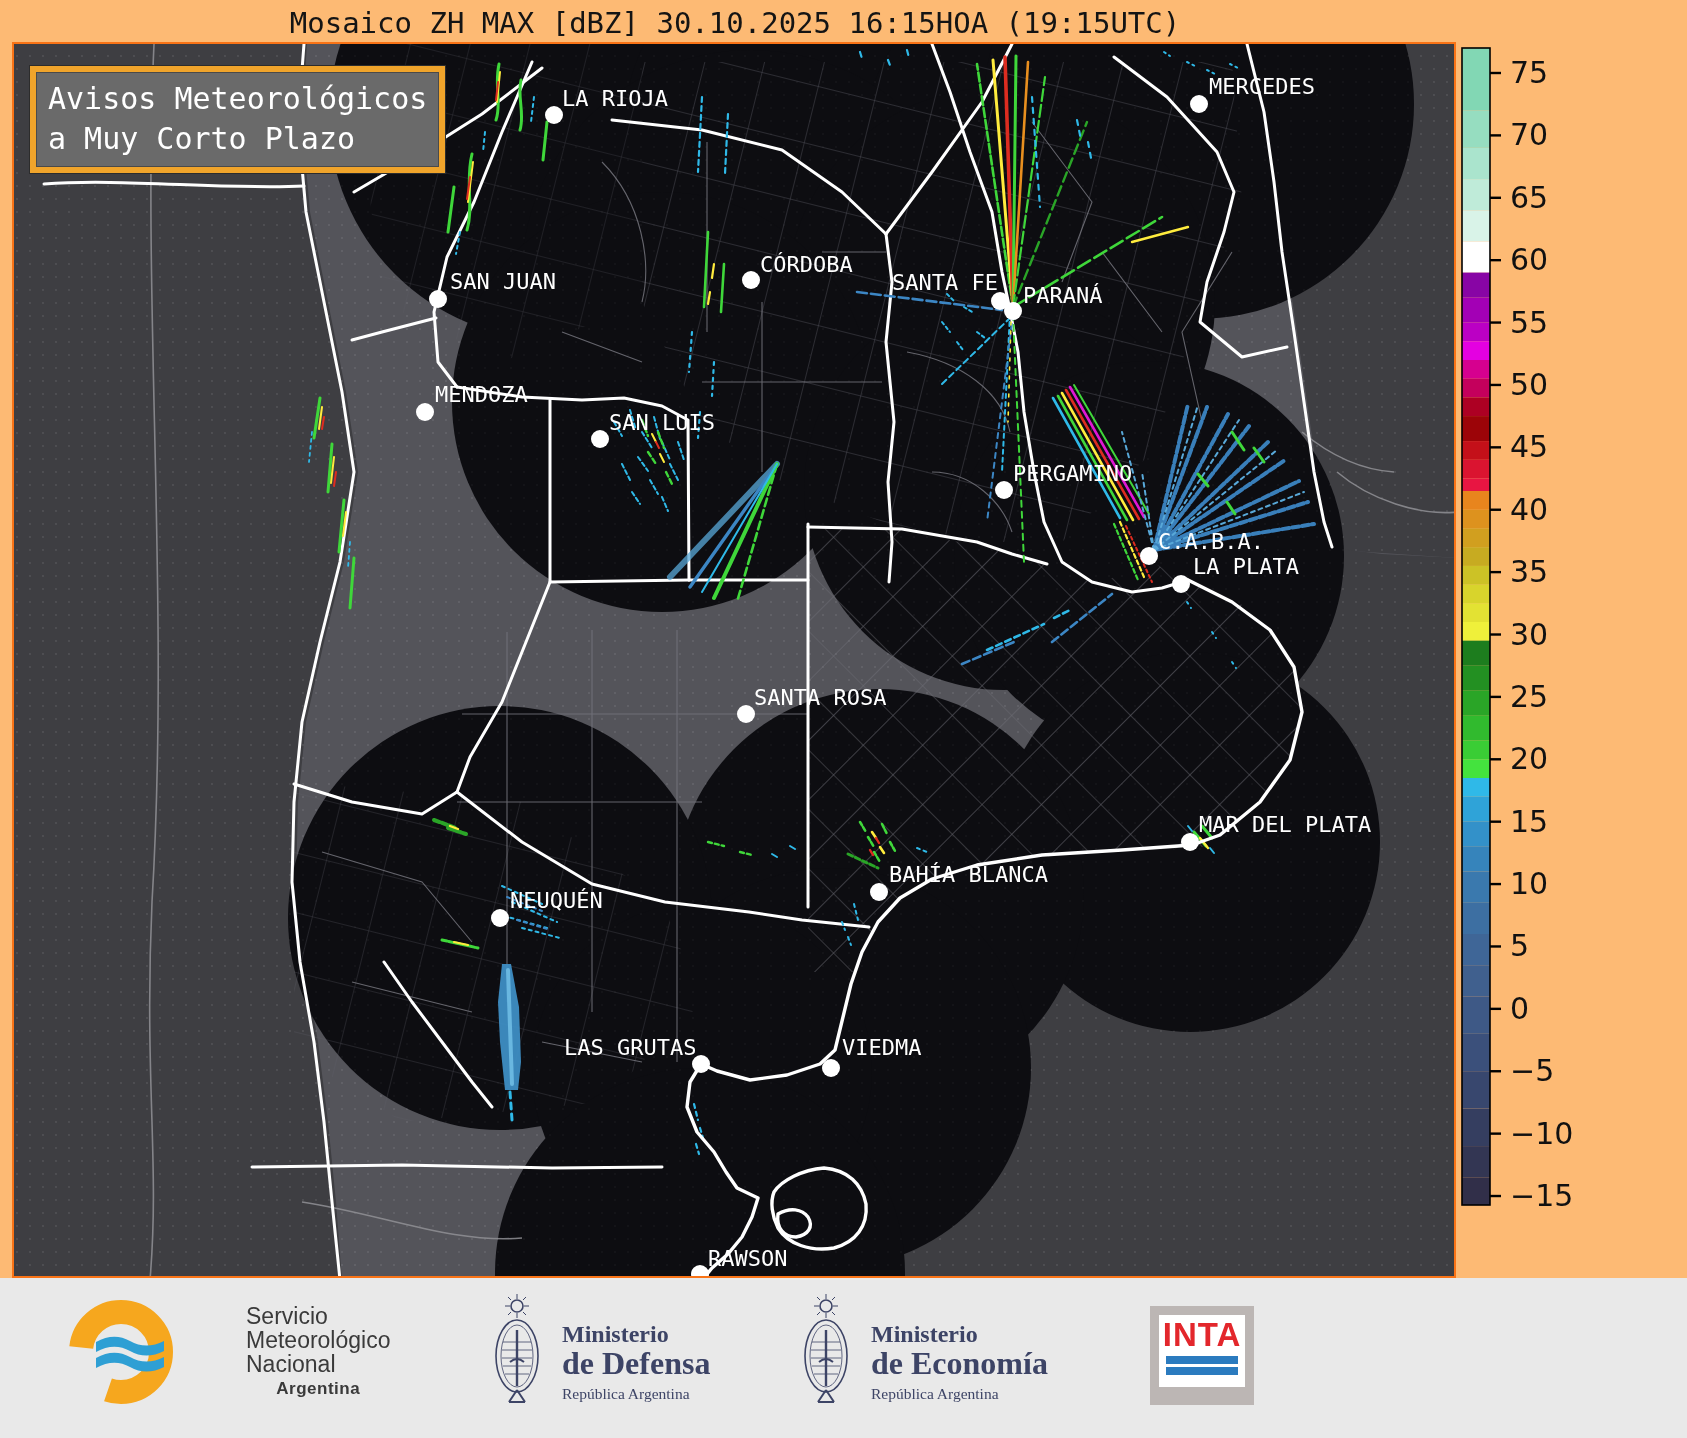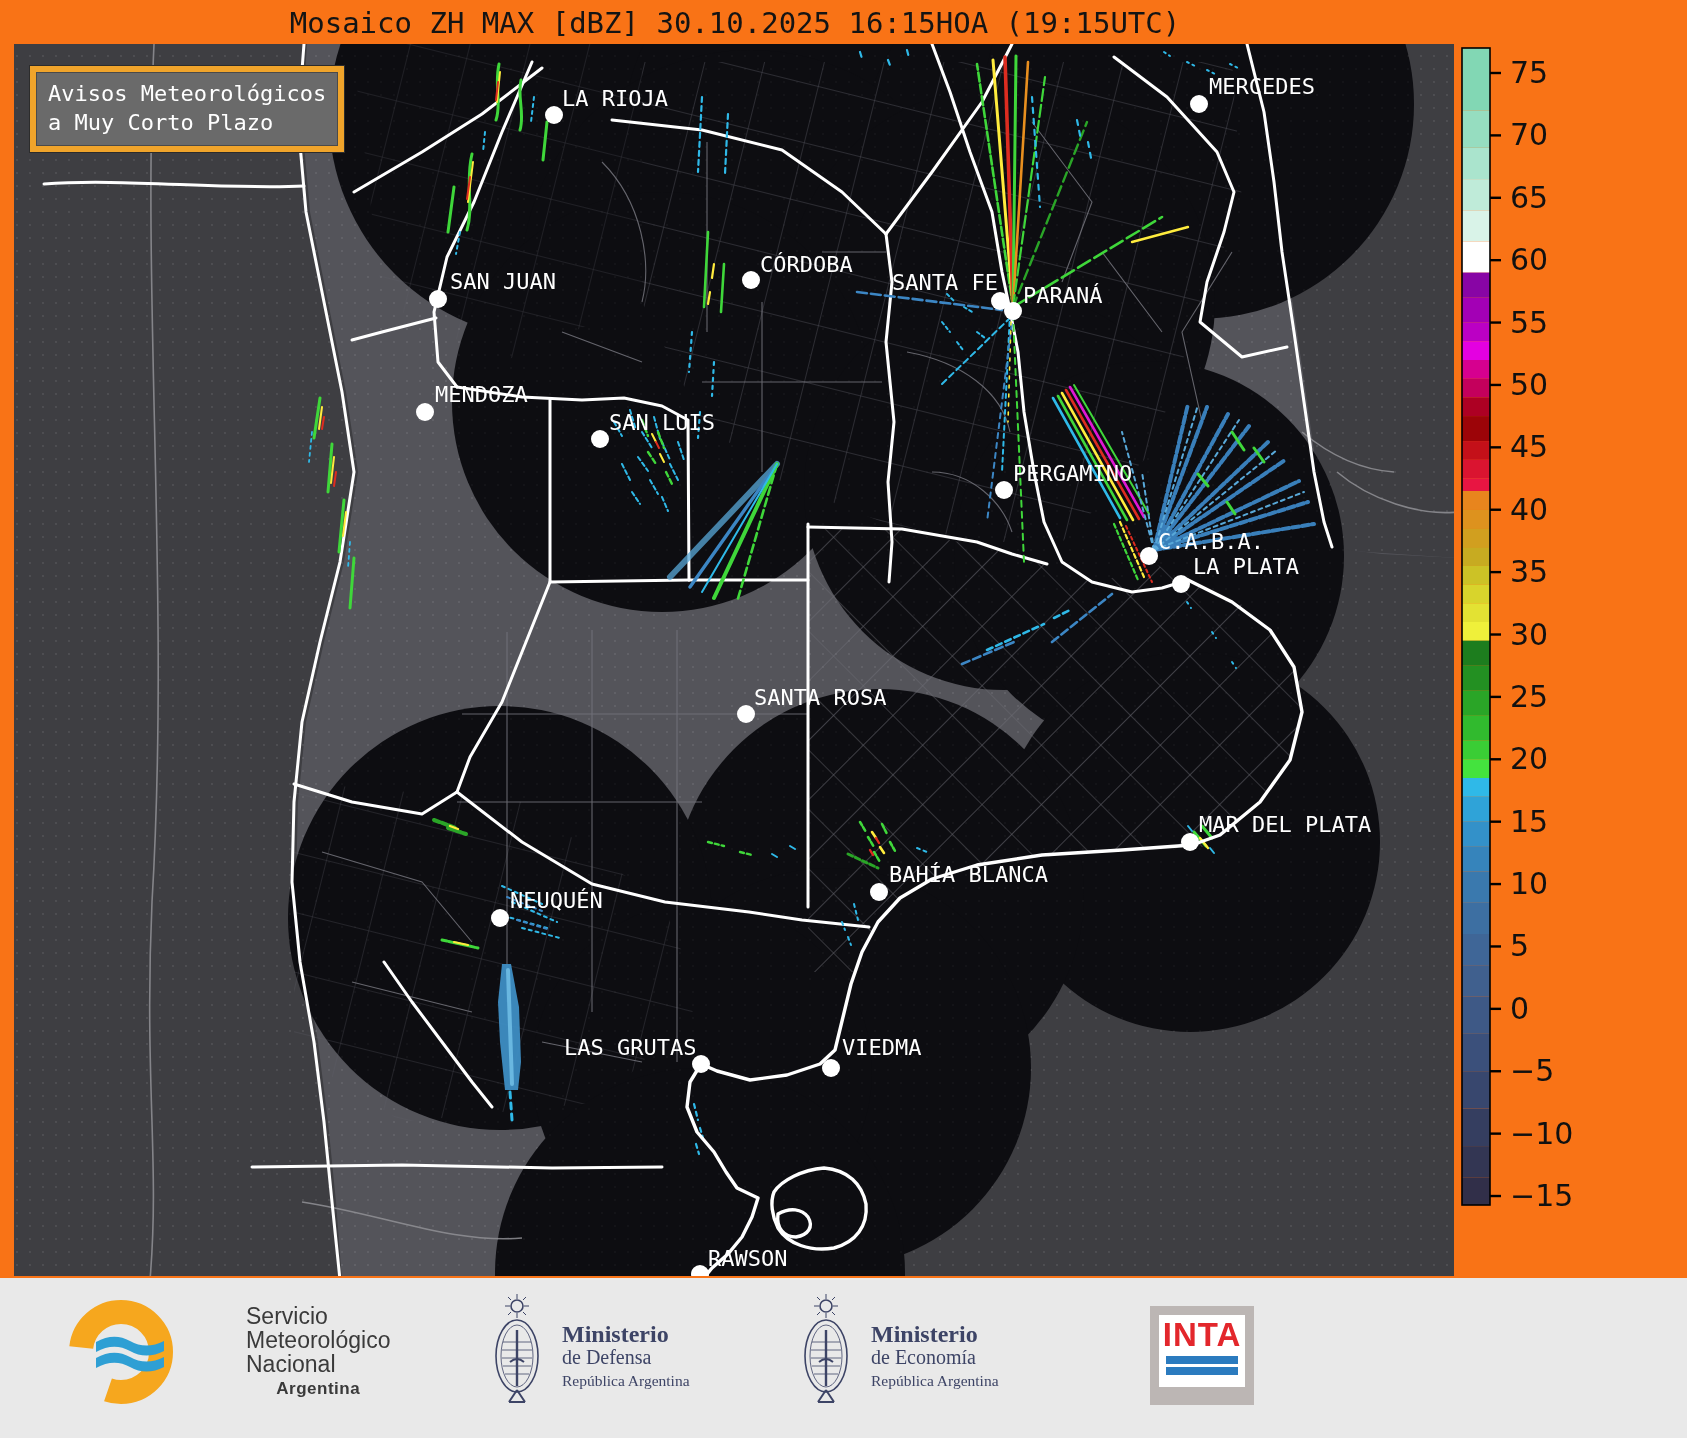--- a/index.html
+++ b/index.html
@@ -1,37 +1,37 @@
 <!DOCTYPE html>
 <html><head>
 <meta charset="utf-8">
 <style>
   html,body{margin:0;padding:0;background:#bfbfbf;}
-  #stage{position:relative;width:1687px;height:1438px;background:#f97316;overflow:hidden;
+  #stage{position:relative;width:1687px;height:1438px;background:#fdba74;overflow:hidden;
          font-family:"DejaVu Sans",sans-serif;}
   #title{position:absolute;left:0;top:6px;width:1470px;text-align:center;
          font-family:"DejaVu Sans Mono",monospace;font-size:29px;color:#141414;letter-spacing:0px;}
   #map-frame{position:absolute;left:12px;top:42px;width:1444px;height:1236px;
              border:2px solid #f97316;box-sizing:border-box;background:#54545a;overflow:hidden;}
   #map-frame svg{display:block;}
   #avisos-box{position:absolute;left:30px;top:66px;background:#6a6a6a;border:6px solid #f0a42b;
               outline:1px solid #2c2c2c;box-shadow:inset 0 0 0 1px #4a4a4a;
               padding:7px 12px 9px 12px;color:#ffffff;
-              font-family:"DejaVu Sans Mono",monospace;font-size:22px;line-height:1.32;}
+              font-family:"DejaVu Sans Mono",monospace;font-size:30px;line-height:1.32;}
   #colorbar-wrap{position:absolute;left:1456px;top:42px;width:231px;height:1236px;}
   .cb-label{font-family:"DejaVu Sans",sans-serif;font-size:30px;fill:#111;}
   .city-label{font-family:"DejaVu Sans Mono",monospace;font-size:22px;fill:#ffffff;}
   #footer{position:absolute;left:0;top:1278px;width:1687px;height:160px;background:#e9e9e9;}
   .logo{position:absolute;}
   #smn-text{position:absolute;left:178px;top:9px;color:#3a3a3a;
             font-family:"Liberation Sans",sans-serif;font-size:23px;line-height:1.04;font-weight:500;}
   #smn-text .small{font-size:17px;font-weight:700;margin-top:3px;letter-spacing:.5px;text-align:center;}
   .min-text{position:absolute;color:#3d4466;font-family:"Liberation Serif",serif;}
   .min-text .l1{font-size:24px;font-weight:700;line-height:1.05;}
-  .min-text .l2{font-size:20px;font-weight:400;line-height:1.05;}
+  .min-text .l2{font-size:32px;font-weight:700;line-height:1.05;}
   .min-text .l3{font-size:15.5px;font-weight:400;margin-top:4px;}
   #inta-box{position:absolute;left:1150px;top:28px;width:104px;height:99px;background:#bcb6b4;
             padding:0;box-sizing:border-box;}
   #inta-inner{position:absolute;left:9px;top:9px;right:9px;height:72px;background:#ffffff;
               text-align:center;}
   #inta-word{font-family:"Liberation Sans",sans-serif;font-weight:800;font-size:33px;color:#e3272c;
              letter-spacing:1px;line-height:1.1;margin-top:2px;}
   .inta-bar{height:8px;background:#2b7bbf;margin:3px 7px 0 7px;}
 </style>
 </head>

